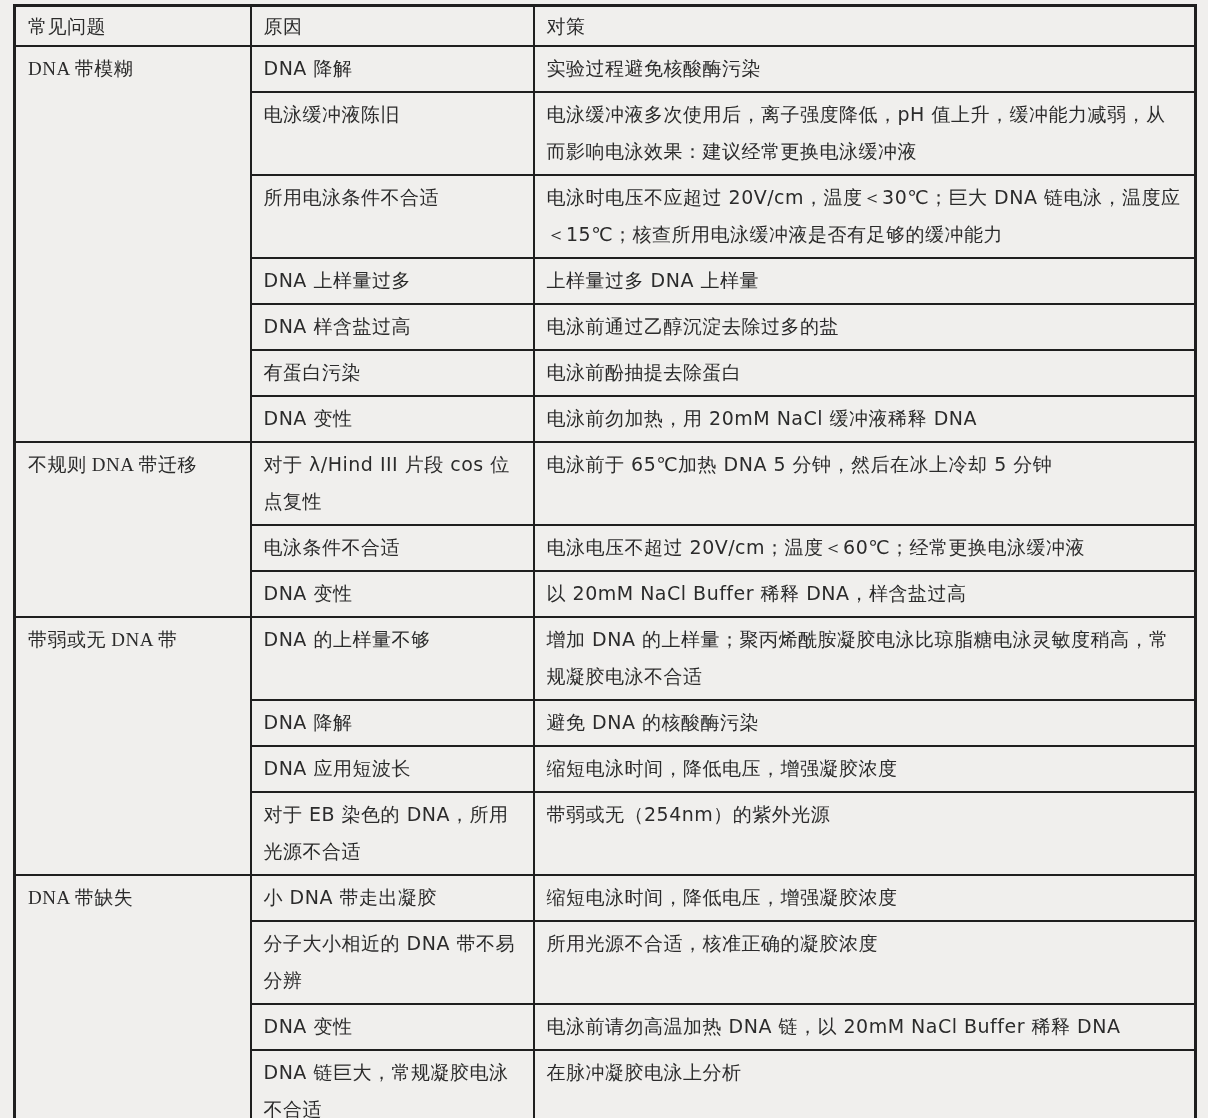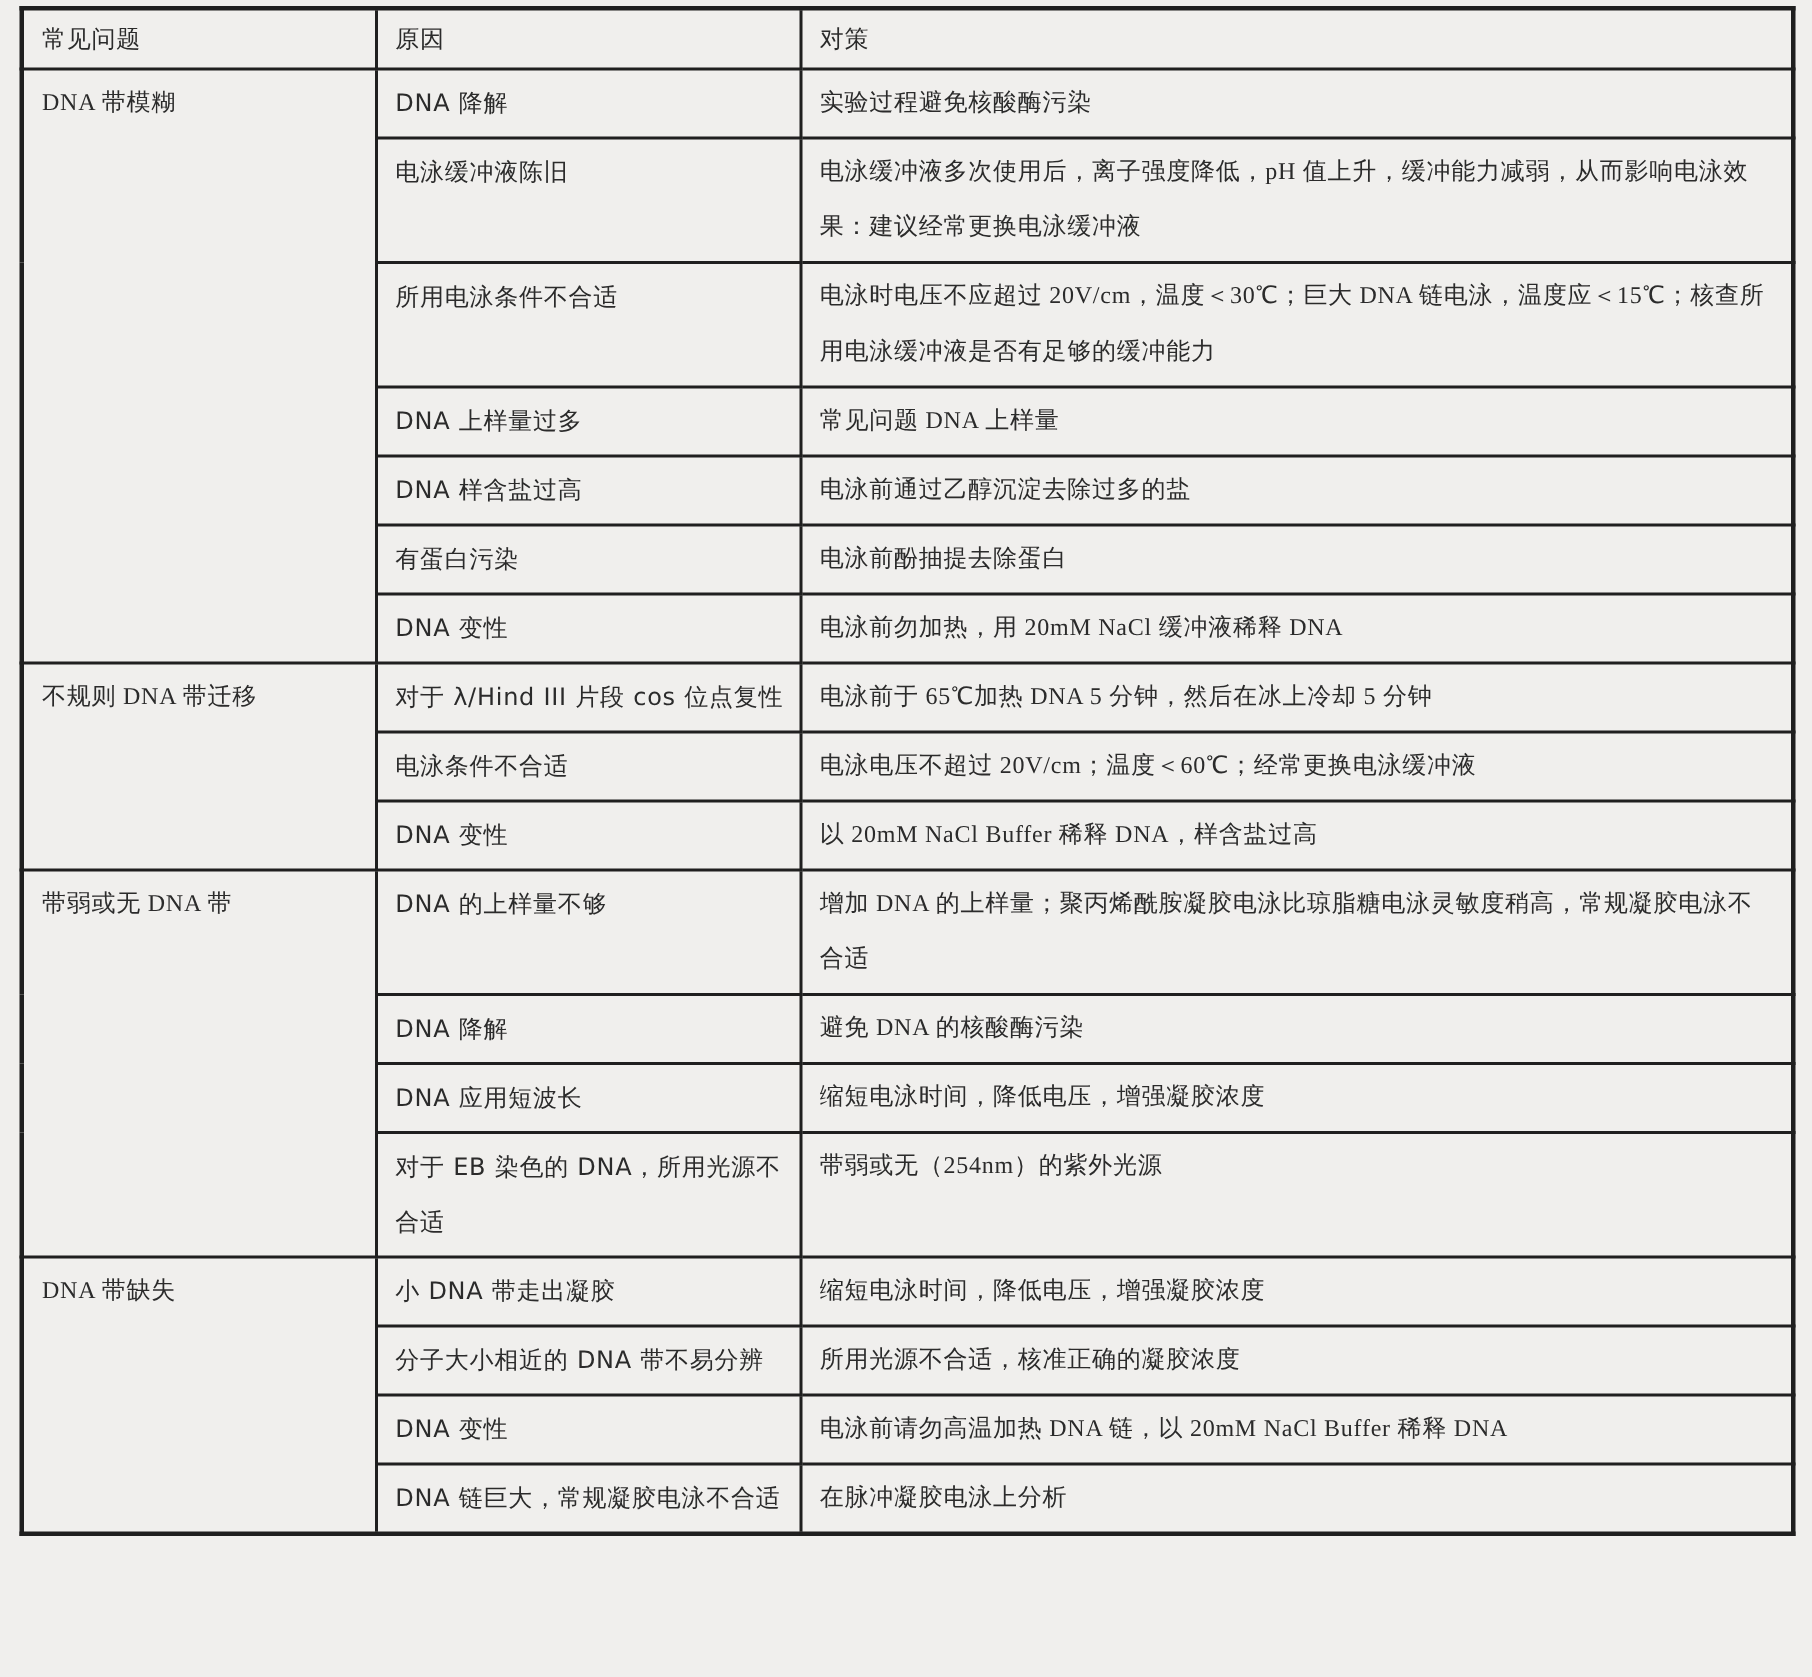--- a/index.html
+++ b/index.html
@@ -19,36 +19,36 @@
     width: 1181px;
     border-collapse: collapse;
     border: 3px solid #1f1f1f;
     table-layout: fixed;
     background: #f0efed;
   }
   th, td {
     border: 2px solid #1f1f1f;
     vertical-align: top;
     text-align: left;
-    font-size: 16px;
+    font-size: 19px;
     font-weight: normal;
     line-height: 37px;
     padding: 3px 10px 4px 12px;
     letter-spacing: 0.5px;
     word-break: break-word;
   }
   tr.header-row th {
     height: 34px;
     line-height: 34px;
     padding-top: 2px;
     padding-bottom: 2px;
   }
   td.problem { width: 236px; font-family: Liberation Serif, serif; }
   td.cause   { width: 283px; }
-  td.solution{ width: 662px; font-family: Liberation Serif, serif; }
+  td.solution{ width: 662px; }
 </style>
 </head>
 <body>
 
 <table class="troubleshoot">
   <colgroup>
     <col style="width:236px">
     <col style="width:283px">
     <col style="width:662px">
   </colgroup>
@@ -67,21 +67,21 @@
     <tr>
       <td class="cause">电泳缓冲液陈旧</td>
       <td class="solution">电泳缓冲液多次使用后，离子强度降低，pH 值上升，缓冲能力减弱，从而影响电泳效果：建议经常更换电泳缓冲液</td>
     </tr>
     <tr>
       <td class="cause">所用电泳条件不合适</td>
       <td class="solution">电泳时电压不应超过 20V/cm，温度＜30℃；巨大 DNA 链电泳，温度应＜15℃；核查所用电泳缓冲液是否有足够的缓冲能力</td>
     </tr>
     <tr>
       <td class="cause">DNA 上样量过多</td>
-      <td class="solution">常见问题 DNA 上样量</td>
+      <td class="solution">上样量过多 DNA 上样量</td>
     </tr>
     <tr>
       <td class="cause">DNA 样含盐过高</td>
       <td class="solution">电泳前通过乙醇沉淀去除过多的盐</td>
     </tr>
     <tr>
       <td class="cause">有蛋白污染</td>
       <td class="solution">电泳前酚抽提去除蛋白</td>
     </tr>
     <tr>

